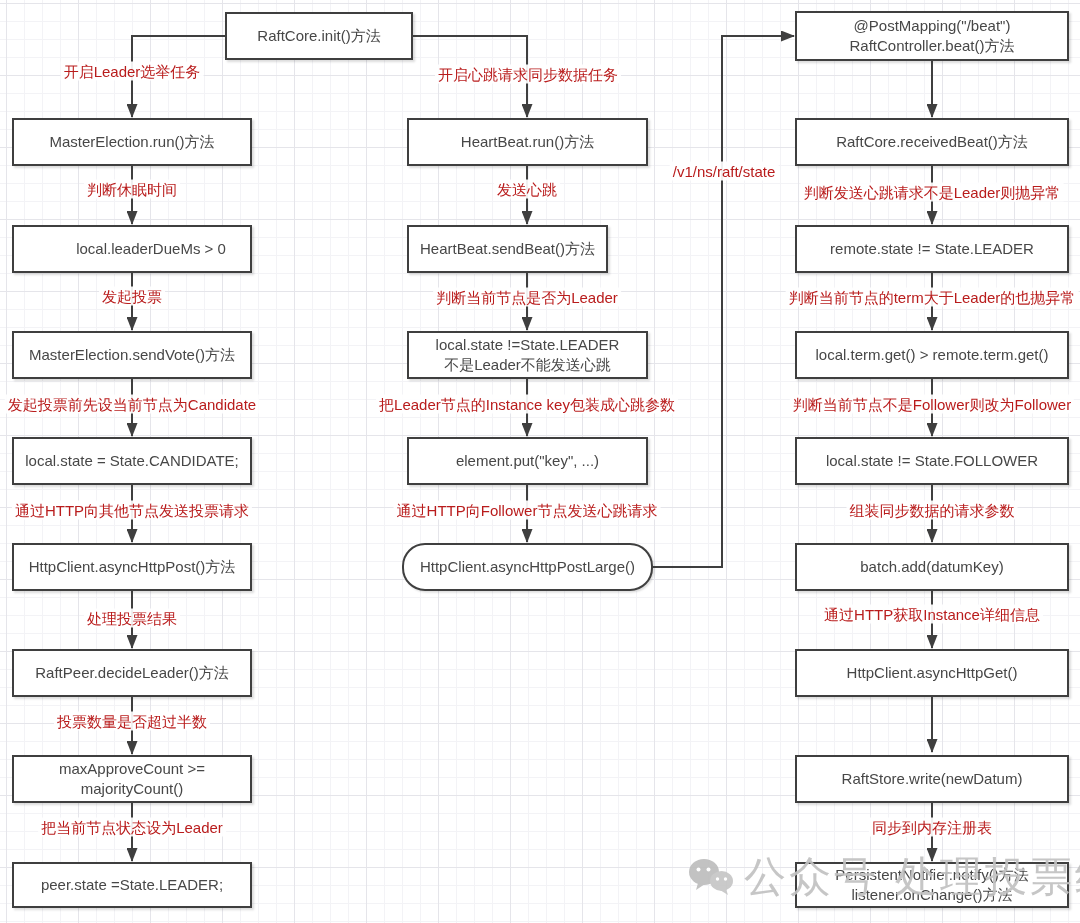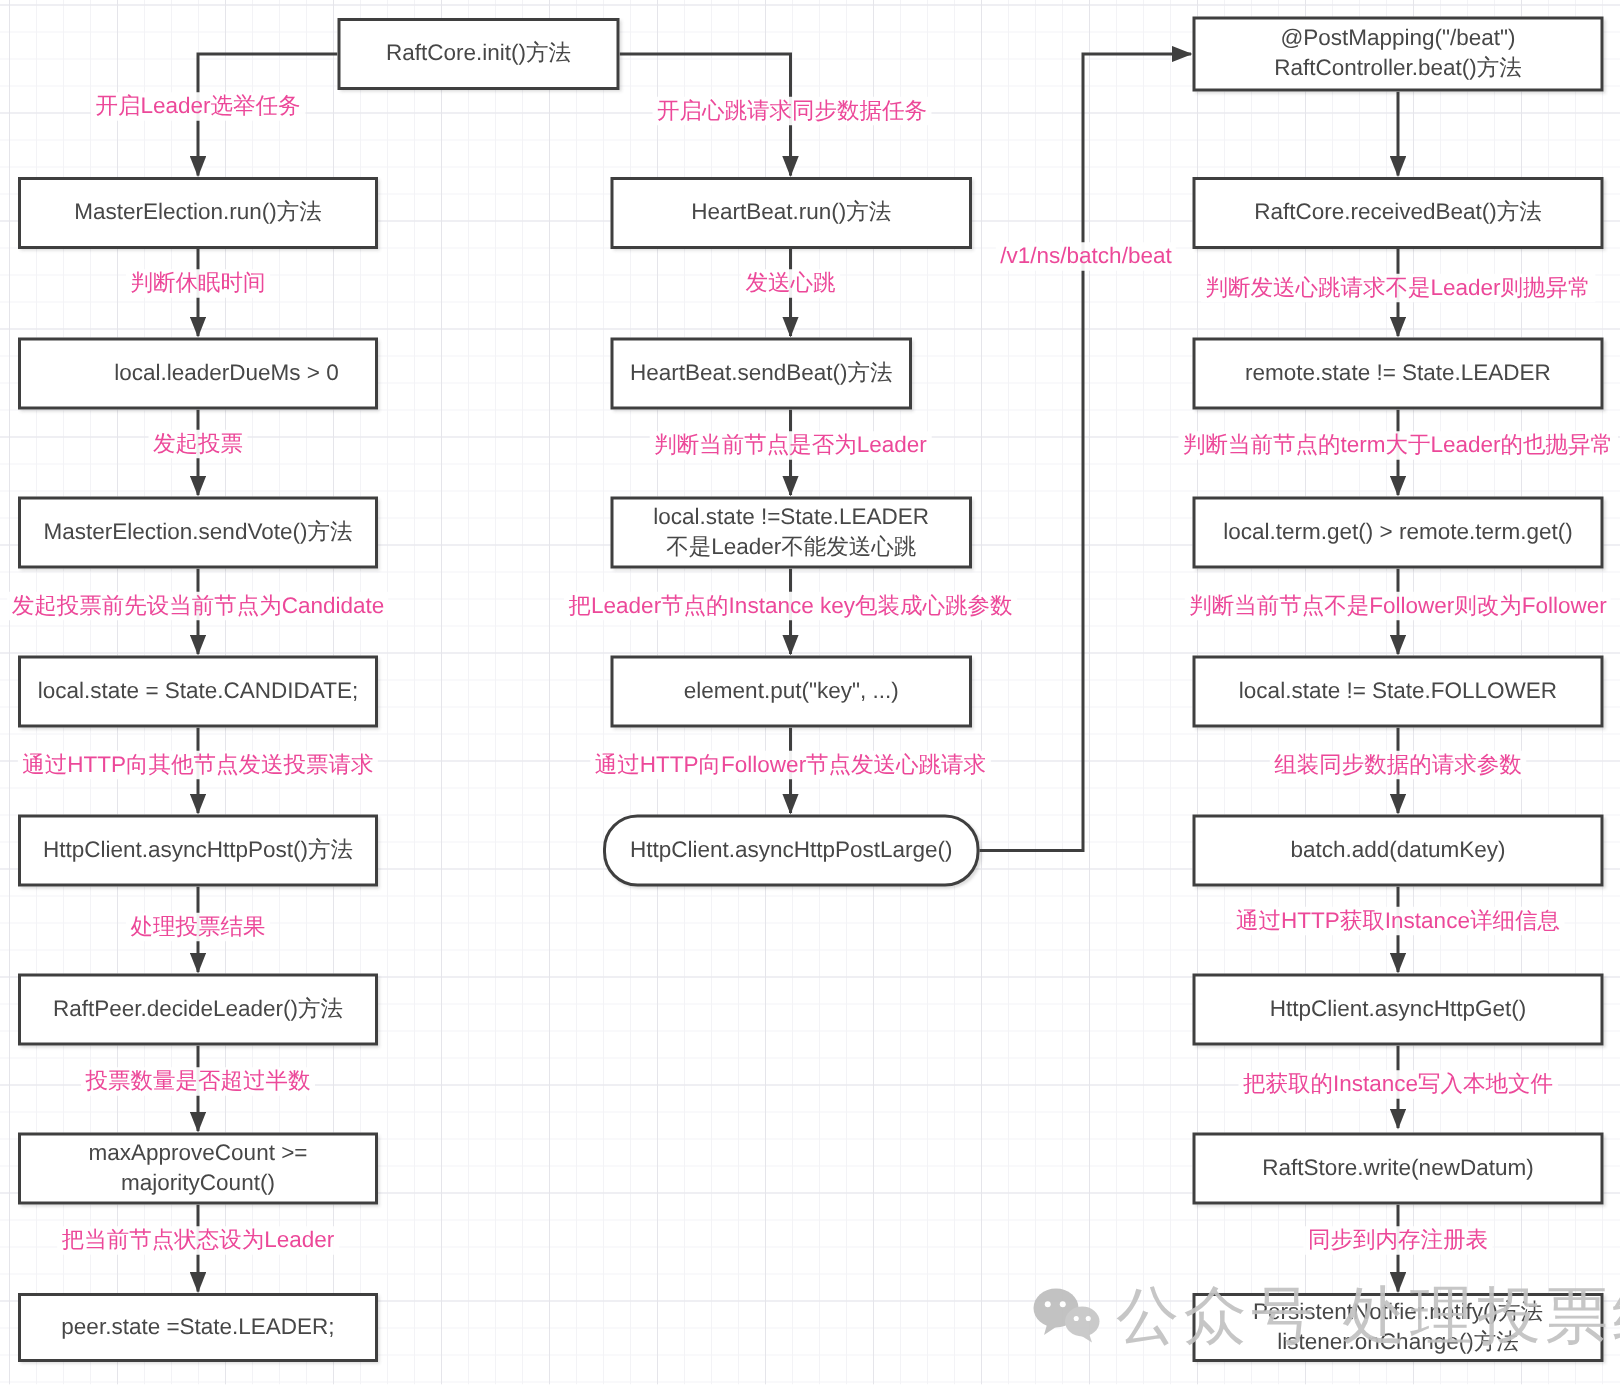--- a/index.html
+++ b/index.html
@@ -18,21 +18,21 @@
   #edge-layer{position:absolute;left:0;top:0;width:1080px;height:923px;z-index:1;}
   .node{
     position:absolute;z-index:2;background:#ffffff;border:2px solid #3f3f3f;
     display:flex;flex-direction:column;align-items:center;justify-content:center;
     color:#474747;font-size:15px;line-height:20px;text-align:center;
     box-shadow:1.5px 1.5px 2px rgba(60,60,60,0.18);box-sizing:border-box;
   }
   .node .node-line{white-space:nowrap;}
   .flow-label{
     position:absolute;z-index:3;transform:translate(-50%,-50%);
-    color:#ec4899;font-size:15px;line-height:19px;white-space:nowrap;
+    color:#b91c1c;font-size:15px;line-height:19px;white-space:nowrap;
     background:rgba(255,255,255,0.92);padding:0 3px;text-align:center;
   }
   #watermark{
     position:absolute;z-index:4;left:688px;top:855px;height:44px;
     display:flex;align-items:center;color:#c2c2c2;opacity:0.92;
     font-size:42px;letter-spacing:3px;white-space:nowrap;
   }
   #watermark .wm-text-1{margin-left:10px;}
   #watermark .wm-text-2{margin-left:16px;}
 </style>
@@ -163,21 +163,20 @@
     <div class="flow-label" style="left: 132px; top: 404px;">发起投票前先设当前节点为Candidate</div>
     <div class="flow-label" style="left: 132px; top: 510px;">通过HTTP向其他节点发送投票请求</div>
     <div class="flow-label" style="left: 132px; top: 618px;">处理投票结果</div>
     <div class="flow-label" style="left: 132px; top: 721px;">投票数量是否超过半数</div>
     <div class="flow-label" style="left: 132px; top: 827px;">把当前节点状态设为Leader</div>
     <div class="flow-label" style="left: 528px; top: 74px;">开启心跳请求同步数据任务</div>
     <div class="flow-label" style="left: 527px; top: 189px;">发送心跳</div>
     <div class="flow-label" style="left: 527px; top: 297px;">判断当前节点是否为Leader</div>
     <div class="flow-label" style="left: 527px; top: 404px;">把Leader节点的Instance key包装成心跳参数</div>
     <div class="flow-label" style="left: 527px; top: 510px;">通过HTTP向Follower节点发送心跳请求</div>
-    <div class="flow-label" style="left: 724px; top: 171px;">/v1/ns/batch/beat</div>
+    <div class="flow-label" style="left: 724px; top: 171px;">/v1/ns/raft/state</div>
     <div class="flow-label" style="left: 932px; top: 192px;">判断发送心跳请求不是Leader则抛异常</div>
     <div class="flow-label" style="left: 932px; top: 297px;">判断当前节点的term大于Leader的也抛异常</div>
     <div class="flow-label" style="left: 932px; top: 404px;">判断当前节点不是Follower则改为Follower</div>
     <div class="flow-label" style="left: 932px; top: 510px;">组装同步数据的请求参数</div>
     <div class="flow-label" style="left: 932px; top: 614px;">通过HTTP获取Instance详细信息</div>
-    <div class="flow-label" style="left: 932px; top: 723px;">把获取的Instance写入本地文件</div>
     <div class="flow-label" style="left: 932px; top: 827px;">同步到内存注册表</div>
   </div>
 
 </body></html>

